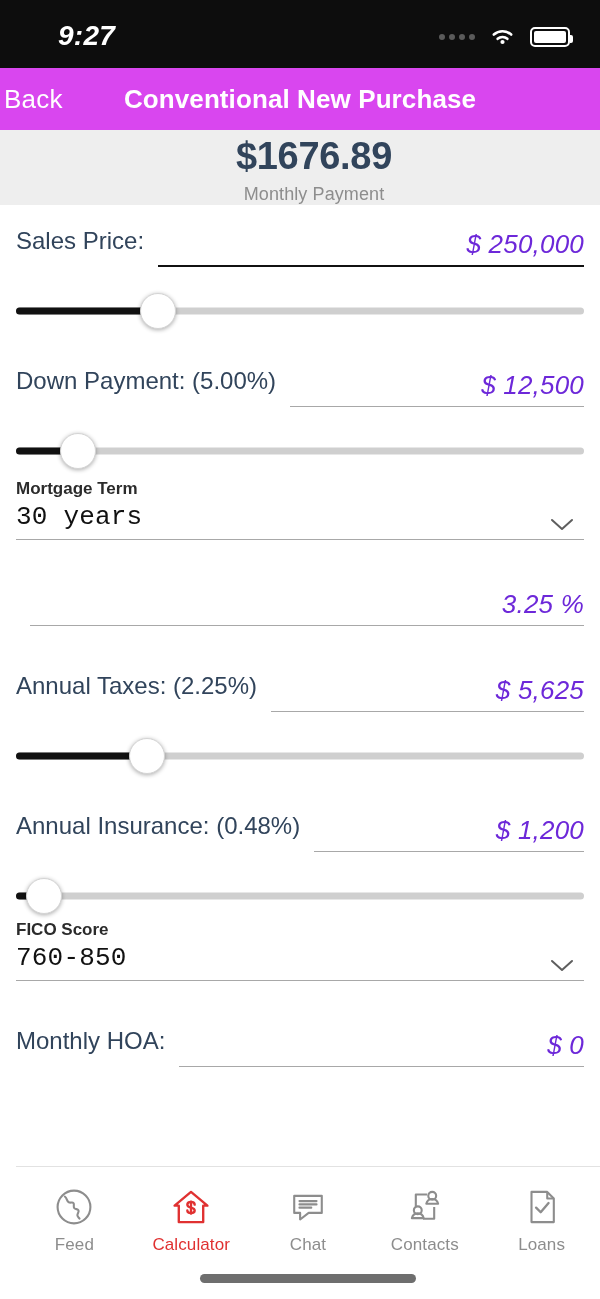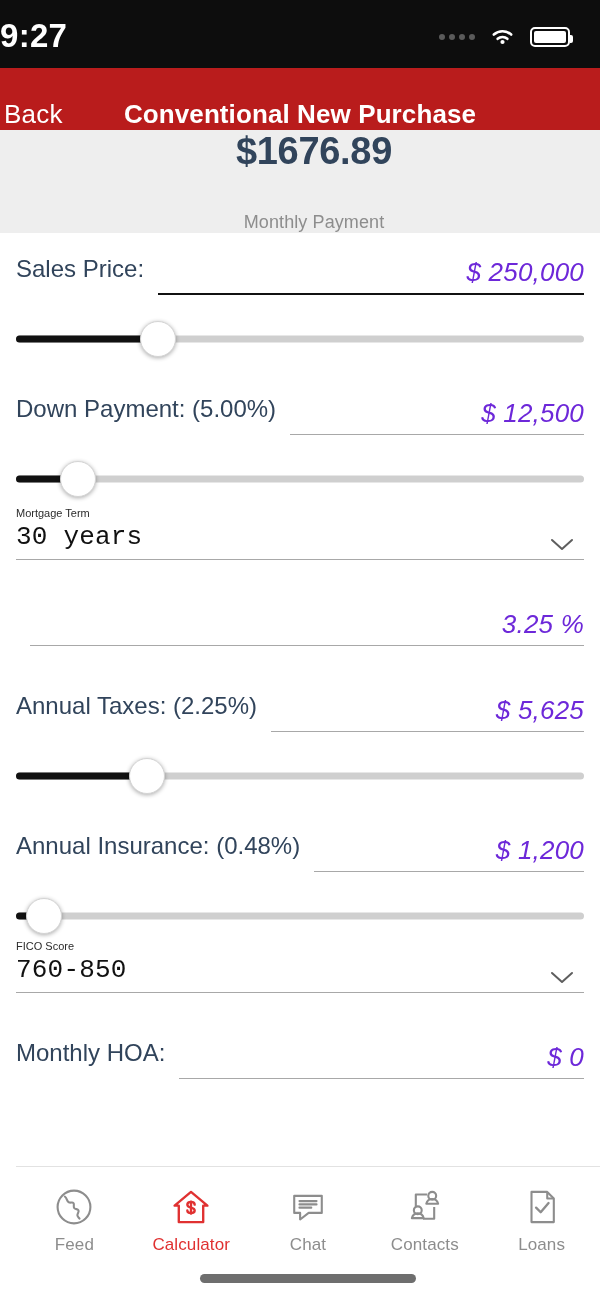--- a/index.html
+++ b/index.html
@@ -11,57 +11,57 @@
     position:relative;
   }
 
   
   .statusbar{
     height:68px; background:#0d0d0d; color:#fff;
     display:flex; align-items:center; justify-content:space-between;
     padding:0 30px 0 0; position:relative;
   }
   .status-time{
-    font-size:33px; font-weight:600; letter-spacing:.3px;
-    margin-top:4px;
+    font-size:28px; font-weight:600; letter-spacing:.3px;
+    margin-left:58px; margin-top:4px;font-style:italic;
   }
   .status-right{ display:flex; align-items:center; gap:14px; margin-top:6px; }
   .sig-dots{ display:flex; gap:4px; align-items:center; }
   .sig-dots i{ width:6px; height:6px; border-radius:50%; background:#5a5a5a; display:block; }
   .wifi-ic{ width:27px; height:20px; display:block; }
   .batt{
     width:40px; height:20px; border:2px solid #fff; border-radius:5px;
     position:relative; padding:2px;
   }
   .batt::after{
     content:""; position:absolute; right:-5px; top:6px;
     width:3px; height:8px; background:#fff; border-radius:0 2px 2px 0;
   }
   .batt i{ display:block; width:100%; height:100%; background:#fff; border-radius:2px; }
 
   
   .navbar{
-    height:62px; background:#b91c1c; color:#fff;
-    display:flex; align-items:flex-end; position:relative;
+    height:62px; background:#d946ef; color:#fff;
+    display:flex; align-items:center; position:relative;
   }
   .nav-back{
     font-size:26px; padding-left:4px; letter-spacing:.2px; color:#fff;
     background:none; border:none; font-family:inherit; cursor:pointer;
   }
   .nav-title{
     position:absolute; left:0; right:0; text-align:center;
     font-size:26px; font-weight:700; letter-spacing:.1px;
     pointer-events:none;
   }
 
   
   .payment-header{
-    background:#eeeeee; height:103px;
+    background:#eeeeee; height:75px;
     display:flex; flex-direction:column; align-items:center;
-    justify-content:space-between; gap:6px;padding-left:28px;
+    justify-content:flex-end; gap:6px;padding-left:28px;
   }
   .payment-amount{
     font-size:38px; font-weight:700; color:#31445b; letter-spacing:-.3px;
   }
   .payment-caption{ font-size:18px; color:#8d8d8d; letter-spacing:.1px; }
 
   
   .form{ padding:0 16px; }
 
   .field-row{
@@ -94,21 +94,21 @@
     position:absolute; top:50%; width:36px; height:36px;
     transform:translate(-50%,-50%); background:#fff;
     border:1px solid #d4d4d4; border-radius:50%;
     box-shadow:0 1px 4px rgba(0,0,0,.32);
   }
 
   
   .select-row{
     border-bottom:1.5px solid #a8a8a8; padding-bottom:7px; position:relative;
   }
-  .select-caption{ font-size:11px; color:#2b2b2b; margin-bottom:3px; }
+  .select-caption{ font-size:17px; color:#2b2b2b; margin-bottom:3px;font-weight:bold; }
   .select-value-row{ display:flex; align-items:flex-end; justify-content:space-between;font-family:Liberation Mono, monospace; }
   .select-value{ font-size:26px; color:#111; letter-spacing:.2px; }
   .chev{ width:28px; height:16px; margin-right:8px; }
 
   
   .gap-sm{ height:22px; }
   .gap-md{ height:34px; }
   .gap-lg{ height:46px; }
 
   

